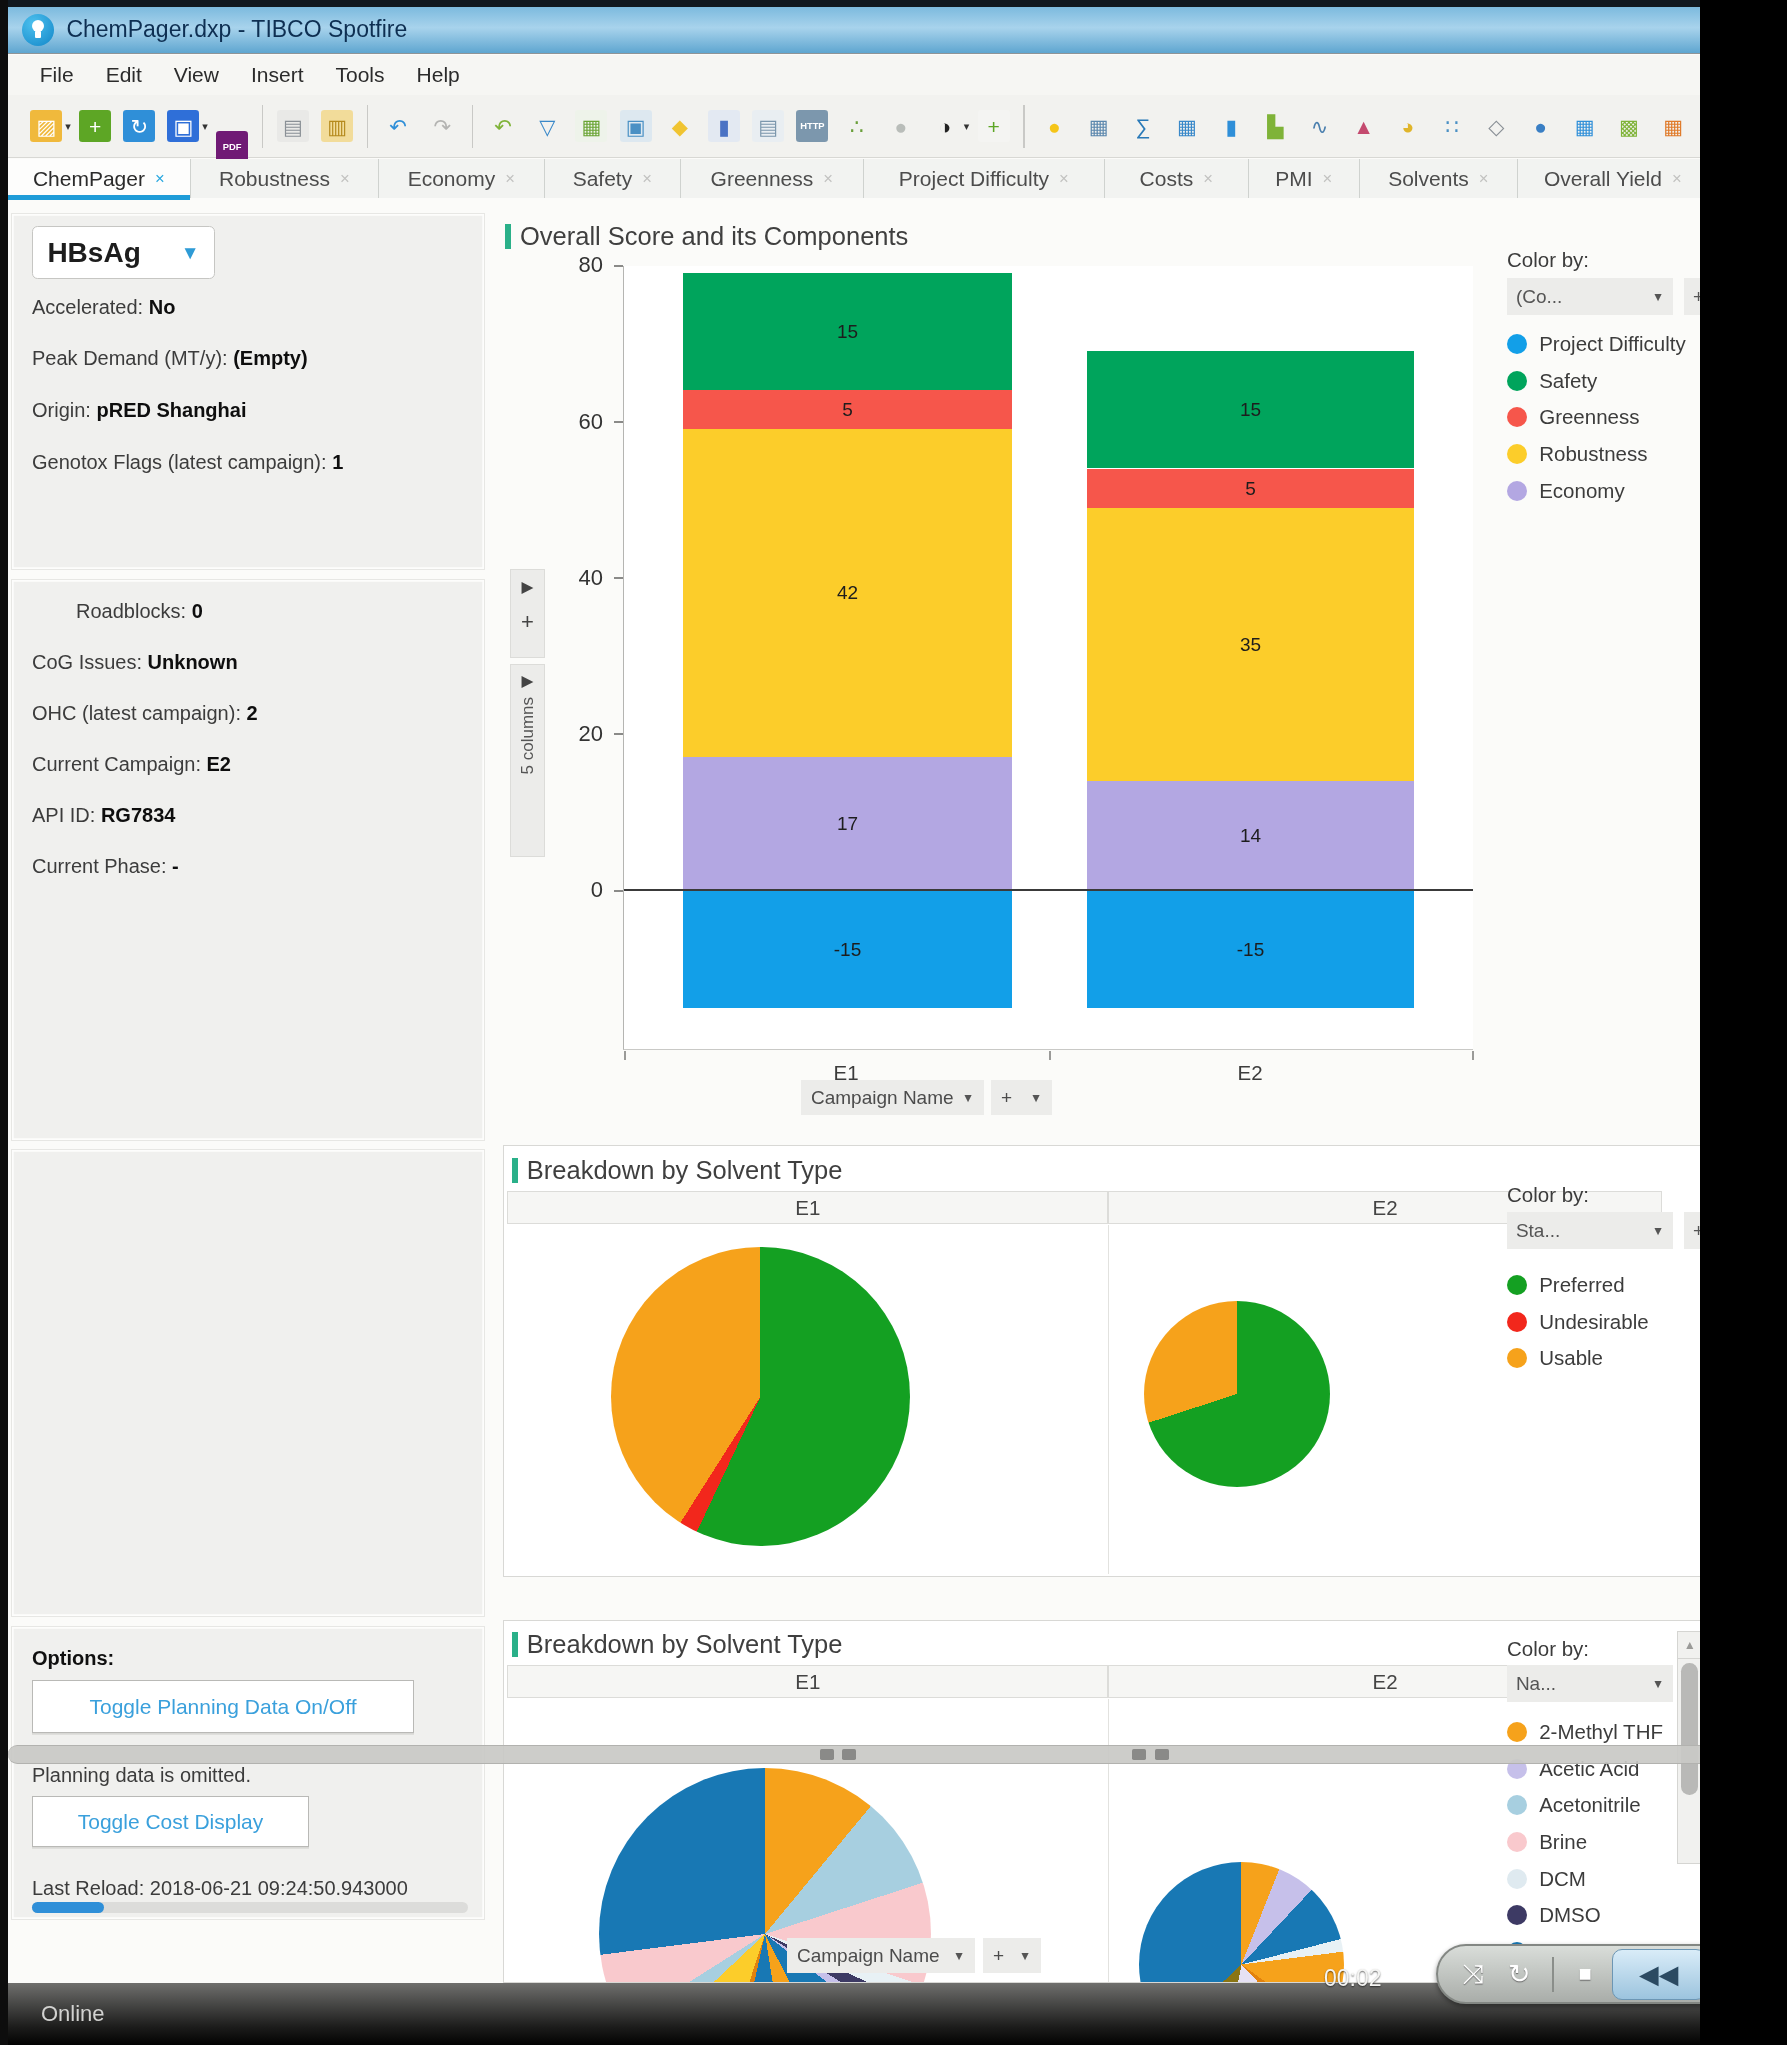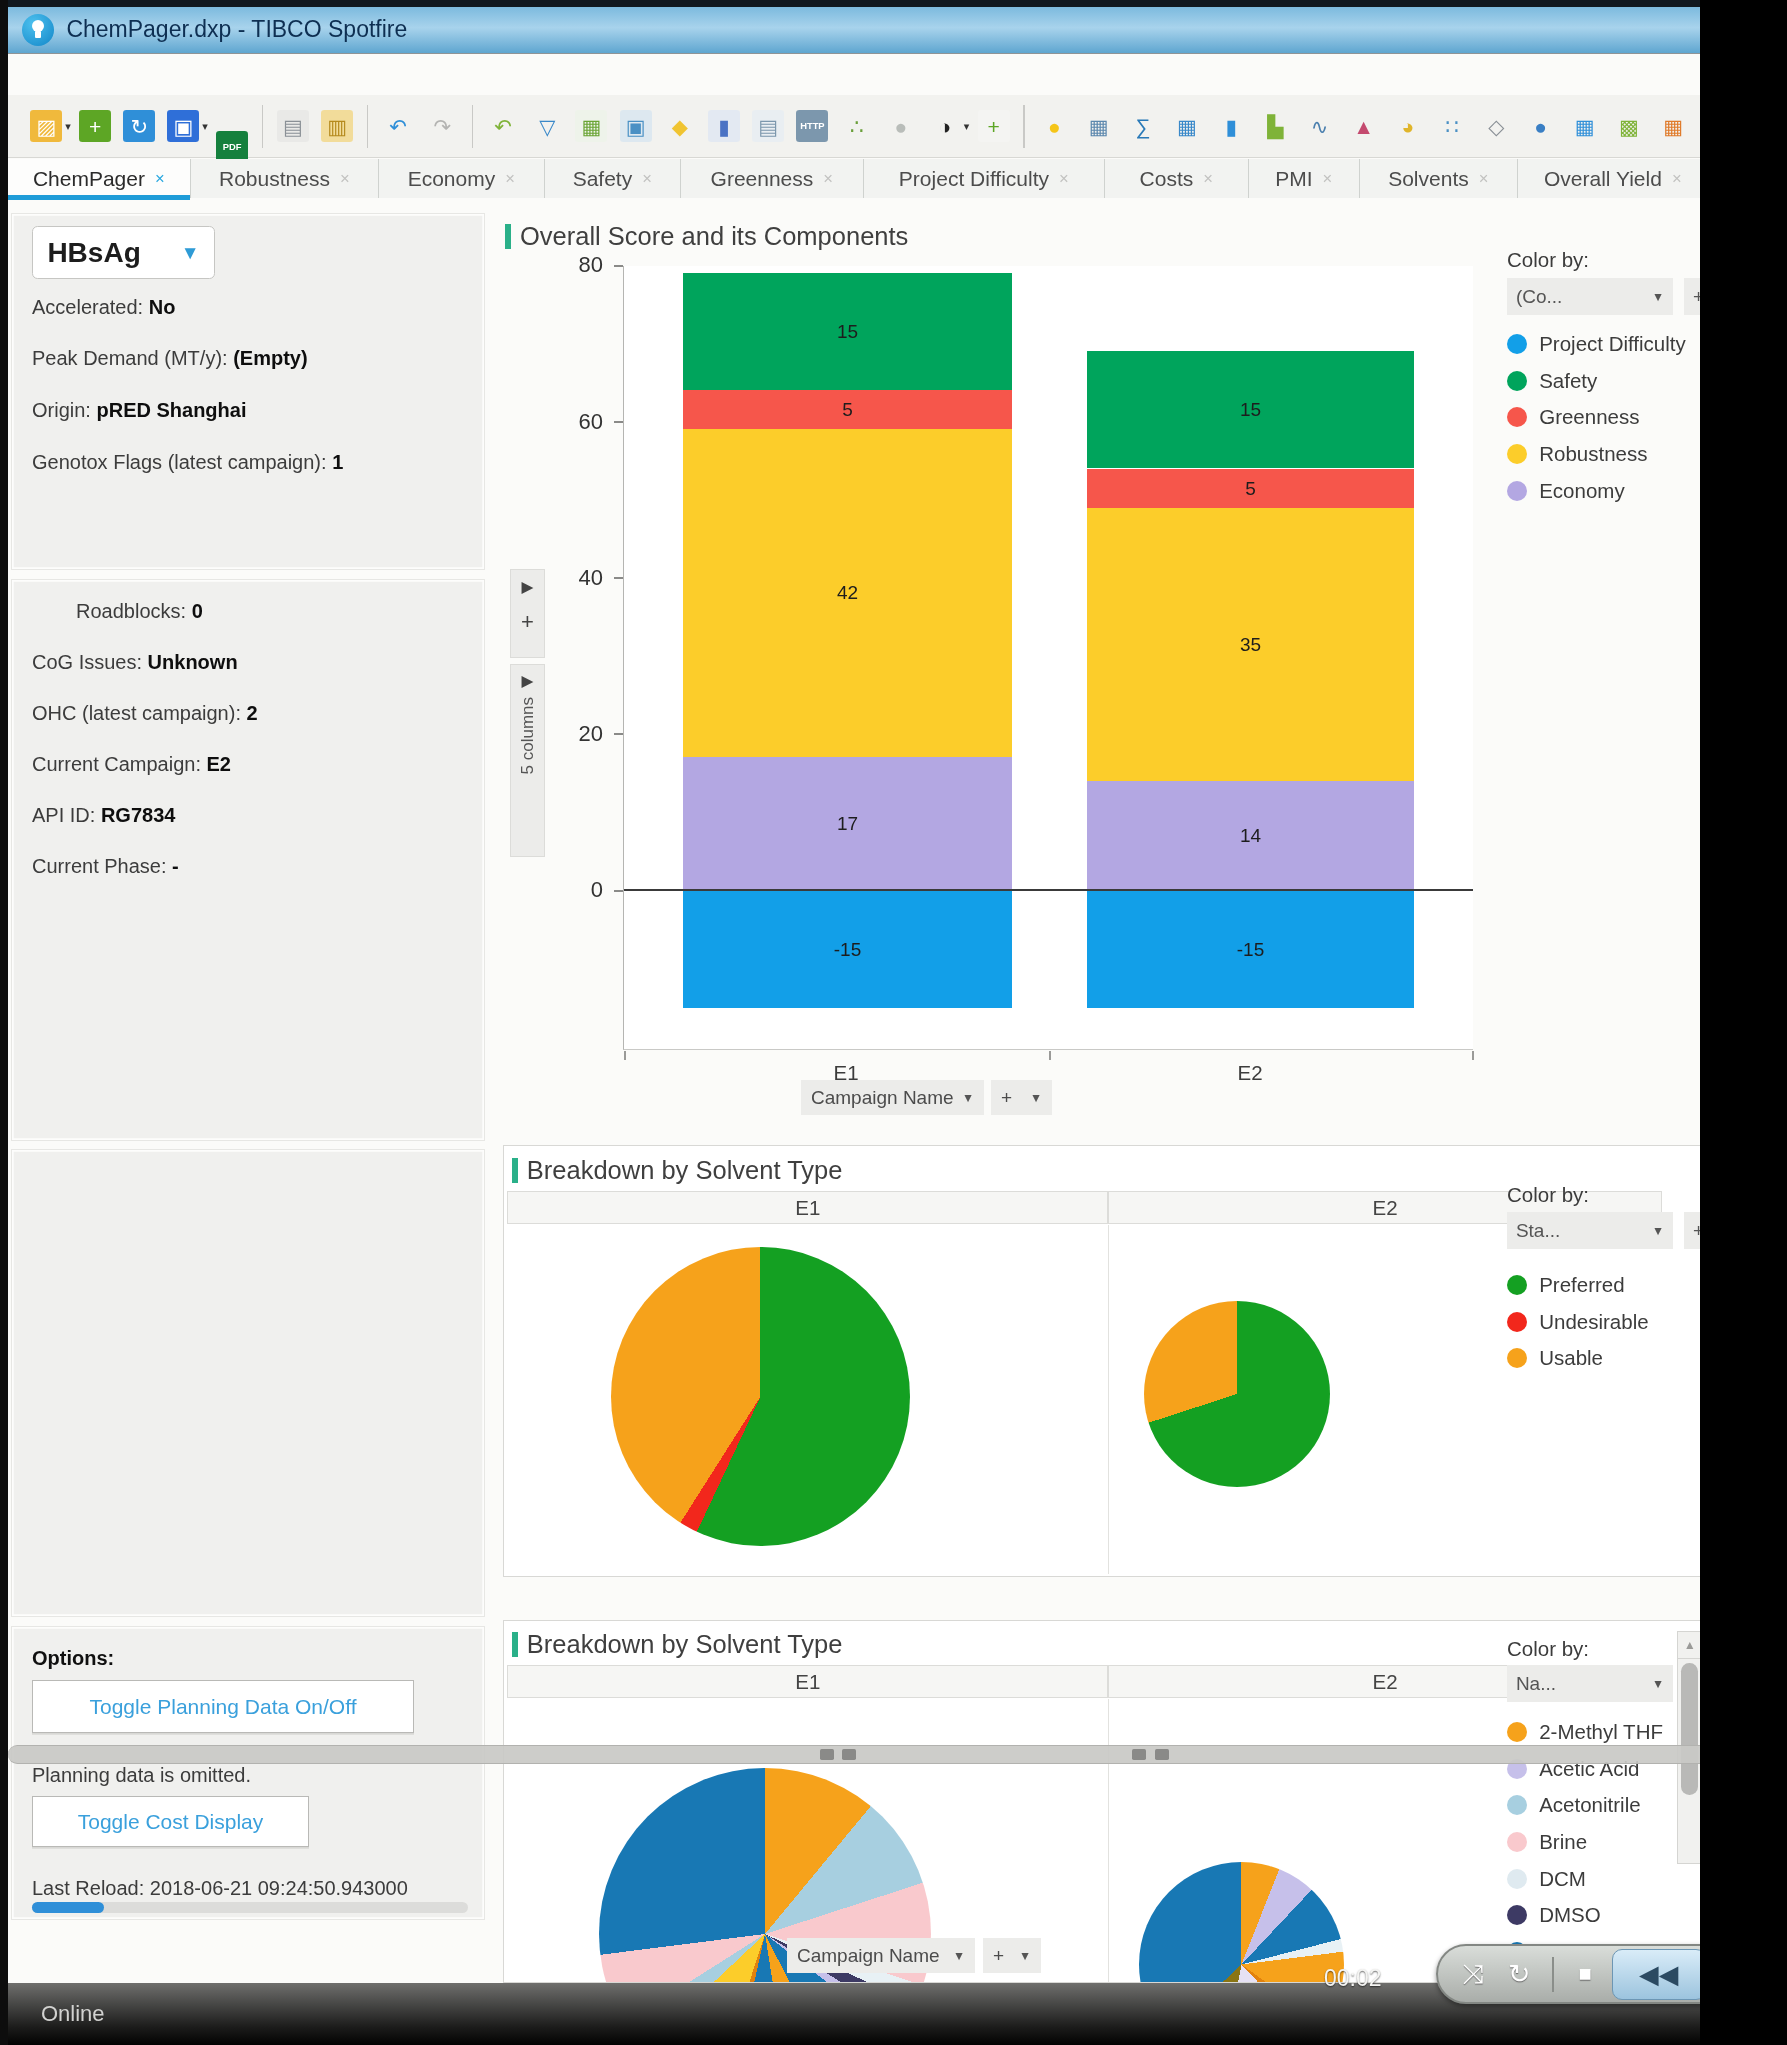--- a/index.html
+++ b/index.html
@@ -96,28 +96,36 @@
 <div class="screen">
 
   <div class="abs edge-top"></div>
   <div class="abs titlebar">
     <div class="logo">
       <div class="bulb"></div>
         <div class="stem"></div>
     </div>
     <div class="titletext">ChemPager.dxp - TIBCO Spotfire</div>
   </div>
+  <div class="abs menubar" id="menubar">
+      <div class="menu-item">File</div>
+      <div class="menu-item">Edit</div>
+      <div class="menu-item">View</div>
+      <div class="menu-item">Insert</div>
+      <div class="menu-item">Tools</div>
+      <div class="menu-item">Help</div>
+    </div>
   <div class="abs toolbar" id="toolbar">
       <div class="tb-icon" style="color: rgb(255, 255, 255); background: rgb(240, 185, 60);">▨</div>
       <span class="tb-caret">▾</span>
       <div class="tb-icon" style="color: rgb(255, 255, 255); background: rgb(93, 166, 37);">+</div>
       <div class="tb-icon" style="color: rgb(255, 255, 255); background: rgb(47, 143, 216);">↻</div>
       <div class="tb-icon" style="color: rgb(255, 255, 255); background: rgb(47, 111, 216);">▣</div>
       <span class="tb-caret">▾</span>
-      <div class="tb-icon small" style="color: rgb(255, 255, 255); background: #15803d; margin-top: 42px;">PDF</div>
+      <div class="tb-icon small" style="color: rgb(255, 255, 255); background: #701a75; margin-top: 42px;">PDF</div>
       <div class="tb-div"></div>
       <div class="tb-icon" style="color: rgb(138, 144, 150); background: rgb(233, 233, 231);">▤</div>
       <div class="tb-icon" style="color: rgb(181, 138, 29); background: rgb(242, 220, 154);">▥</div>
       <div class="tb-div"></div>
       <div class="tb-icon" style="color: rgb(47, 143, 216);">↶</div>
       <div class="tb-icon" style="color: rgb(180, 180, 178);">↷</div>
       <div class="tb-div"></div>
       <div class="tb-icon" style="color: rgb(127, 179, 56);">↶</div>
       <div class="tb-icon" style="color: rgb(58, 137, 201);">▽</div>
       <div class="tb-icon" style="color: rgb(106, 164, 52); background: rgb(238, 243, 234);">▦</div>

